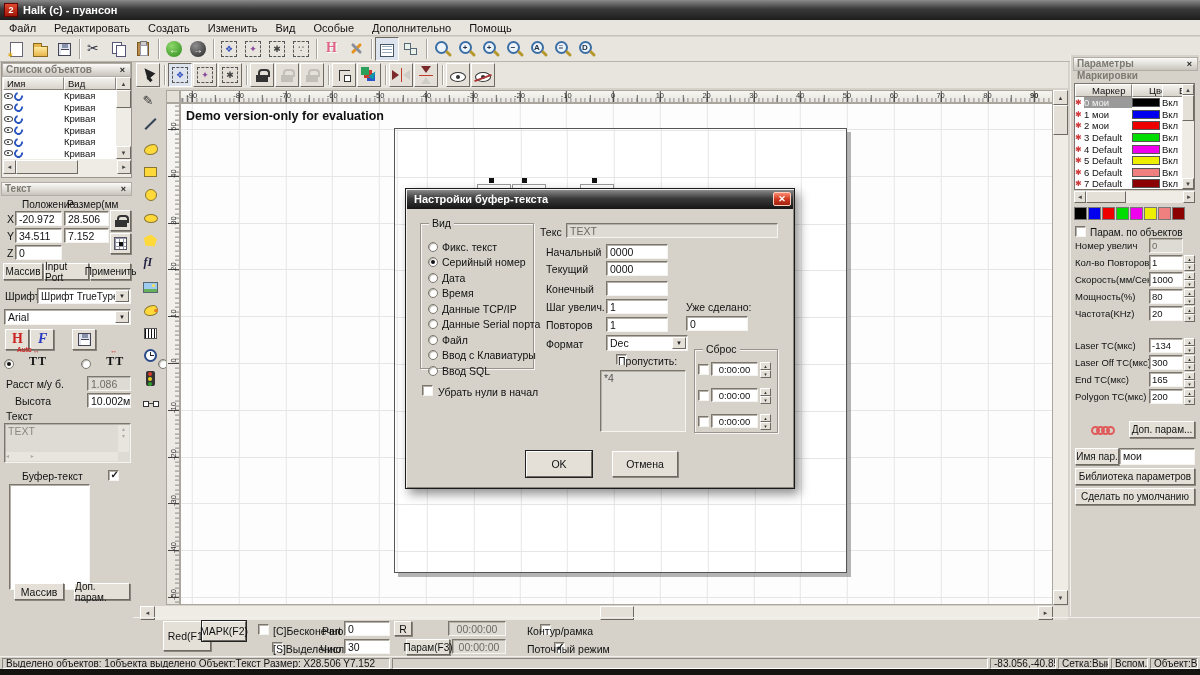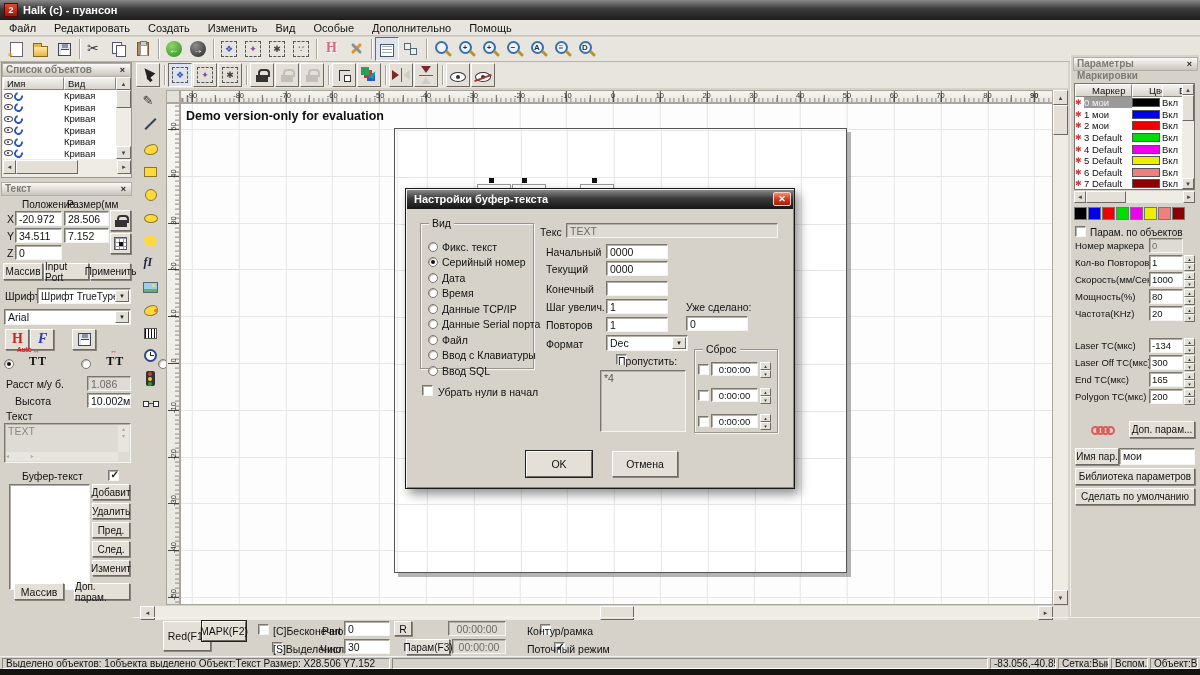--- a/index.html
+++ b/index.html
@@ -437,27 +437,20 @@
     <div class="abs inp" style="left:86px;top:211px;width:44px;height:15px">10.002м</div>
     <div class="abs lbl" style="left:5px;top:228px">Текст</div>
     <div class="abs inp dis" style="left:3px;top:241px;width:127px;height:40px;color:#8a8780">
       <span>TEXT</span>
       <span class="abs" style="right:1px;top:1px;width:11px;bottom:10px;background:#e8e5de;font-size:6px;color:#aaa;text-align:center">▴<br>▾</span>
       <span class="abs" style="left:1px;bottom:1px;height:9px;right:12px;background:#e8e5de;font-size:6px;color:#aaa;line-height:9px">◂&nbsp;&nbsp;&nbsp;&nbsp;&nbsp;&nbsp;&nbsp;&nbsp;&nbsp;&nbsp;&nbsp;&nbsp;&nbsp;▸</span>
     </div>
     <span class="chk on abs" style="left:5px;top:288px"></span>
     <div class="abs lbl" style="left:21px;top:288px">Буфер-текст</div>
     <div class="abs inp" style="left:8px;top:302px;width:81px;height:106px"></div>
-    <div id="list-btns" class="abs" style="left:91px;top:302px;width:38px;height:95px">
-        <div class="btn" style="position: absolute; left: 0px; top: 0px; width: 38px; height: 16px; font-size: 10px;">Добавит</div>
-        <div class="btn" style="position: absolute; left: 0px; top: 19px; width: 38px; height: 16px; font-size: 10px;">Удалить</div>
-        <div class="btn" style="position: absolute; left: 0px; top: 38px; width: 38px; height: 16px; font-size: 10px;">Пред.</div>
-        <div class="btn" style="position: absolute; left: 0px; top: 57px; width: 38px; height: 16px; font-size: 10px;">След.</div>
-        <div class="btn" style="position: absolute; left: 0px; top: 76px; width: 38px; height: 16px; font-size: 10px;">Изменит</div>
-      </div>
     <div class="abs btn" style="left:13px;top:401px;width:50px;height:17px">Массив</div>
     <div class="abs btn" style="left:73px;top:401px;width:56px;height:17px;font-size:10px">Доп. парам.</div>
   </div>
 
   
   <div id="vtools" class="abs" style="left:137px;top:90px;width:27px;display:flex;flex-direction:column;align-items:center">
       <div class="vbtn">
         <span class="ic i-pen"></span>
       </div>
       <div class="vbtn">
@@ -729,21 +722,21 @@
     <div class="sbar-btn" style="left:3px;top:136px;width:12px;height:12px">◄</div>
     <div class="sbar-track" style="left:15px;top:136px;width:97px;height:12px">
         <div class="sbar-thumb" style="left:0;top:0;width:40px;height:12px"></div>
       </div>
     <div class="sbar-btn" style="left:112px;top:136px;width:12px;height:12px">►</div>
     <div id="palette" class="abs" style="left:3px;top:152px;height:15px"><span class="sw" style="background: rgb(0, 0, 0);"></span><span class="sw" style="background: rgb(0, 0, 238);"></span><span class="sw" style="background: rgb(238, 0, 0);"></span><span class="sw" style="background: rgb(0, 221, 0);"></span><span class="sw" style="background: rgb(238, 0, 238);"></span><span class="sw" style="background: rgb(238, 238, 0);"></span><span class="sw" style="background: rgb(240, 128, 128);"></span><span class="sw" style="background: rgb(139, 0, 0);"></span></div>
     <span class="chk abs" style="left:4px;top:171px"></span>
     <div class="abs" style="left:19px;top:172px;font-size:10px">Парам. по объектов</div>
     <div id="mk-params">
         <div class="prow" style="top: 183px;">
-          <span class="plab">Номер маркера</span>
+          <span class="plab">Номер увелич</span>
           <span class="inp pv dis">0</span>
         </div>
         <div class="prow" style="top: 200px;">
           <span class="plab">Кол-во Повторов</span>
           <span class="inp pv">1</span>
           <span class="spin">
             <b>▴</b>
             <b>▾</b>
           </span>
         </div>

